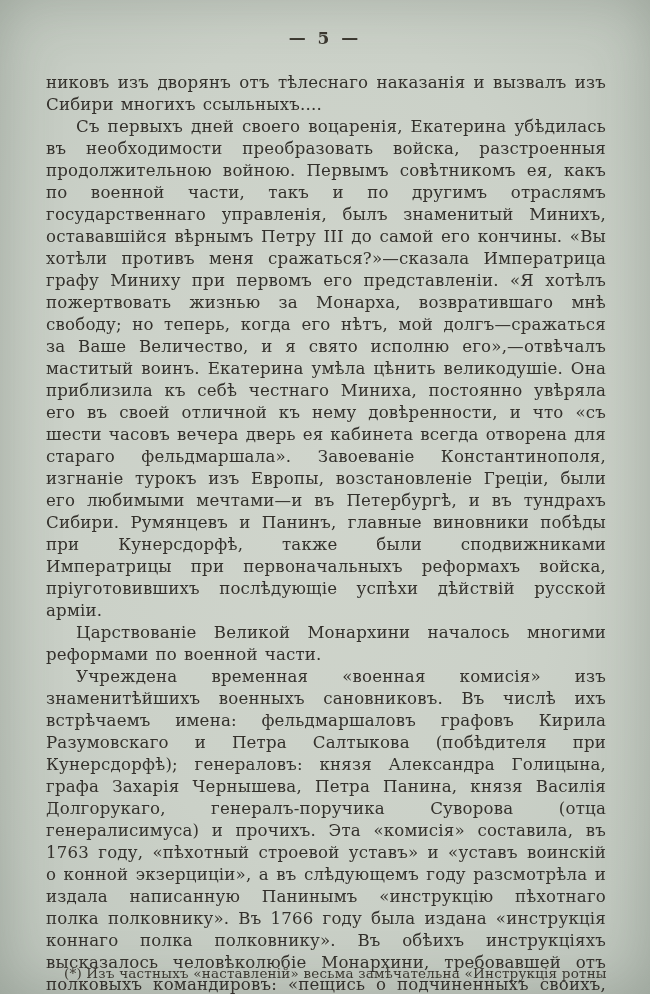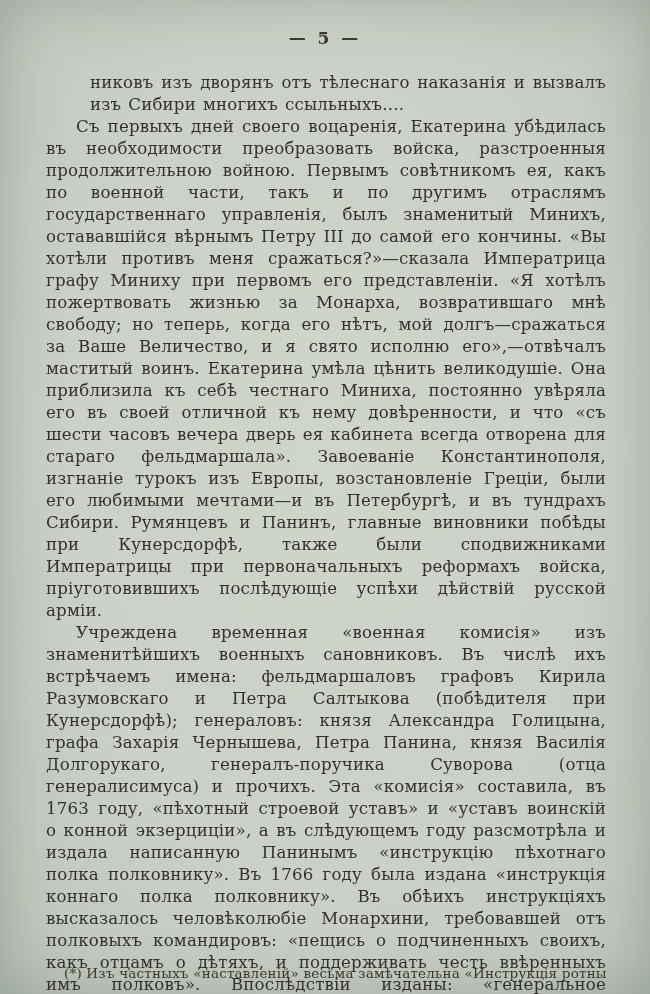--- a/index.html
+++ b/index.html
@@ -40,21 +40,20 @@
     word-spacing: 1.5px;
     color: #34312c;
     text-rendering: optimizeLegibility;
   }
   .body-text p {
     margin: 0;
     text-indent: 30px;
   }
   .body-text p.no-indent {
     text-indent: 0;
-    margin-left: 44px;
   }
   .footnote-area {
     position: absolute;
     left: 46px;
     right: 44px;
     bottom: 12px;
   }
   .footnote-rule {
     width: 0;
     height: 0;
@@ -73,20 +72,21 @@
 </head>
 <body>
 
 <div class="page">
 
   <div class="page-number">— 5 —</div>
 
   <div class="body-text">
     <p class="no-indent">никовъ изъ дворянъ отъ тѣлеснаго наказанія и вызвалъ изъ Сибири многихъ ссыльныхъ....</p>
     <p>Съ первыхъ дней своего воцаренія, Екатерина убѣдилась въ необходимости преобразовать войска, разстроенныя продолжительною войною. Первымъ совѣтникомъ ея, какъ по военной части, такъ и по другимъ отраслямъ государственнаго управленія, былъ знаменитый Минихъ, остававшійся вѣрнымъ Петру III до самой его кончины. «Вы хотѣли противъ меня сражаться?»—сказала Императрица графу Миниху при первомъ его представленіи. «Я хотѣлъ пожертвовать жизнью за Монарха, возвратившаго мнѣ свободу; но теперь, когда его нѣтъ, мой долгъ—сражаться за Ваше Величество, и я свято исполню его»,—отвѣчалъ маститый воинъ. Екатерина умѣла цѣнить великодушіе. Она приблизила къ себѣ честнаго Миниха, постоянно увѣряла его въ своей отличной къ нему довѣренности, и что «съ шести часовъ вечера дверь ея кабинета всегда отворена для стараго фельдмаршала». Завоеваніе Константинополя, изгнаніе турокъ изъ Европы, возстановленіе Греціи, были его любимыми мечтами—и въ Петербургѣ, и въ тундрахъ Сибири. Румянцевъ и Панинъ, главные виновники побѣды при Кунерсдорфѣ, также были сподвижниками Императрицы при первоначальныхъ реформахъ войска, пріуготовившихъ послѣдующіе успѣхи дѣйствій русской арміи.</p>
+    <p>Царствованіе Великой Монархини началось многими реформами по военной части.</p>
     <p>Учреждена временная «военная комисія» изъ знаменитѣйшихъ военныхъ сановниковъ. Въ числѣ ихъ встрѣчаемъ имена: фельдмаршаловъ графовъ Кирила Разумовскаго и Петра Салтыкова (побѣдителя при Кунерсдорфѣ); генераловъ: князя Александра Голицына, графа Захарія Чернышева, Петра Панина, князя Василія Долгорукаго, генералъ-поручика Суворова (отца генералисимуса) и прочихъ. Эта «комисія» составила, въ 1763 году, «пѣхотный строевой уставъ» и «уставъ воинскій о конной экзерциціи», а въ слѣдующемъ году разсмотрѣла и издала написанную Панинымъ «инструкцію пѣхотнаго полка полковнику». Въ 1766 году была издана «инструкція коннаго полка полковнику». Въ обѣихъ инструкціяхъ высказалось человѣколюбіе Монархини, требовавшей отъ полковыхъ командировъ: «пещись о подчиненныхъ своихъ, какъ отцамъ о дѣтяхъ, и поддерживать честь ввѣренныхъ имъ полковъ». Впослѣдствіи изданы: «генеральное учрежденіе о сборѣ рекрутъ» и «наставленіе генералъ-адъютанту и обязанности флигель-адъютантовъ» (*). Подобная же комисія</p>
   </div>
 
   <div class="footnote-area">
     <hr class="footnote-rule">
     <div class="footnote-text">(*) Изъ частныхъ «наставленій» весьма замѣчательна «Инструкція ротнымъ</div>
   </div>
 
 </div>
 

